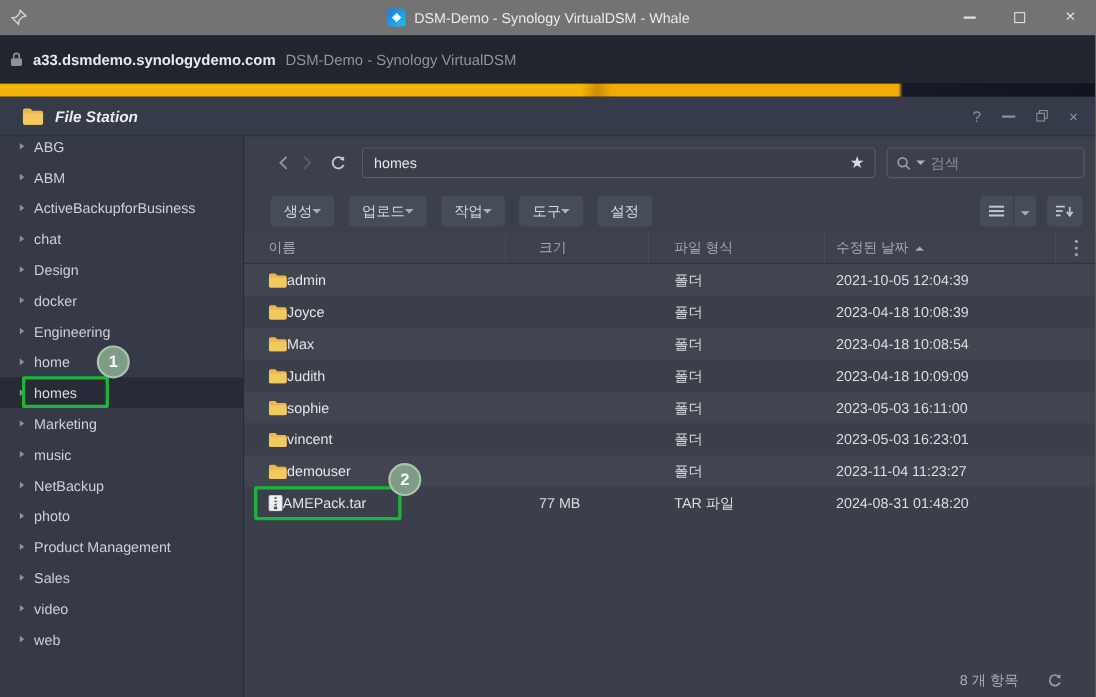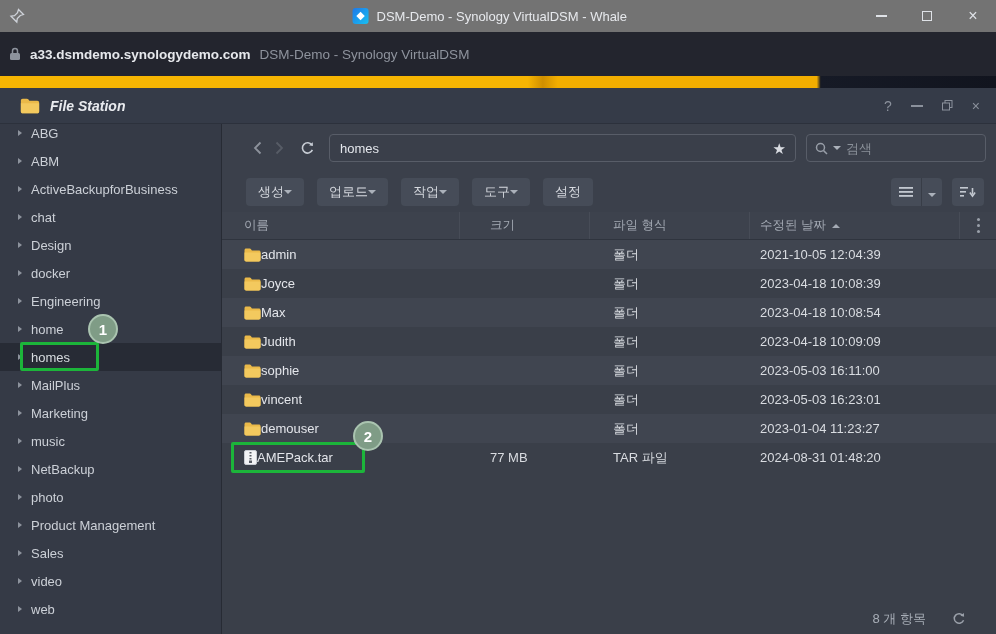--- a/index.html
+++ b/index.html
@@ -194,24 +194,20 @@
           <li class="side-item">
               <span class="caret-right"></span>
               <span>home</span>
             </li>
           <li class="side-item selected">
               <span class="caret-right"></span>
               <span>homes</span>
             </li>
           <li class="side-item">
               <span class="caret-right"></span>
-              <span>MailPlus</span>
-            </li>
-          <li class="side-item">
-              <span class="caret-right"></span>
               <span>Marketing</span>
             </li>
           <li class="side-item">
               <span class="caret-right"></span>
               <span>music</span>
             </li>
           <li class="side-item">
               <span class="caret-right"></span>
               <span>NetBackup</span>
             </li>
@@ -438,21 +434,21 @@
                 <span class="icon-box">
                   <svg width="17" height="14" viewBox="0 0 17 14">
                     <path d="M0.5 2.2 C0.5 1.3 1.2 0.6 2.1 0.6 L5.8 0.6 C6.3 0.6 6.7 0.8 7 1.2 L7.9 2.4 L14.9 2.4 C15.8 2.4 16.5 3.1 16.5 4 L16.5 11.8 C16.5 12.7 15.8 13.4 14.9 13.4 L2.1 13.4 C1.2 13.4 0.5 12.7 0.5 11.8 Z" fill="#eab949"></path>
                     <path d="M0.5 4.6 L16.5 4.6 L16.5 11.8 C16.5 12.7 15.8 13.4 14.9 13.4 L2.1 13.4 C1.2 13.4 0.5 12.7 0.5 11.8 Z" fill="#f3c95e"></path>
                   </svg>
                 </span>
                 <span>demouser</span>
               </div>
             <div class="cell-size"></div>
             <div class="cell-type">폴더</div>
-            <div class="cell-date">2023-01-04 11:23:27</div>
+            <div class="cell-date">2023-11-04 11:23:27</div>
             <div></div>
           </div>
 
           <div class="frow">
             <div class="cell-name">
                 <span class="icon-box">
                   <svg width="13" height="15" viewBox="0 0 13 15">
                     <rect x="0.5" y="0.5" width="12" height="14" rx="1.5" fill="#f2f3f5" stroke="#c8ccd2"></rect>
                     <rect x="5.5" y="2" width="2" height="1.5" fill="#555a62"></rect>
                     <rect x="5.5" y="5" width="2" height="1.5" fill="#555a62"></rect>

